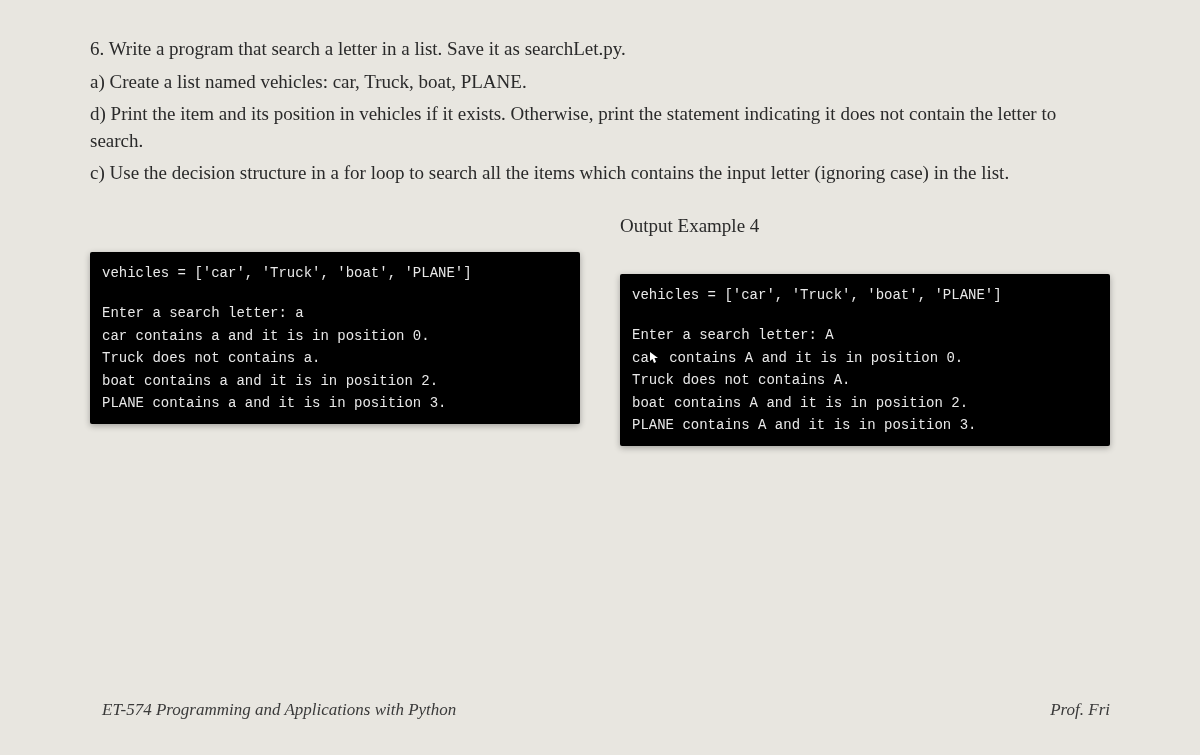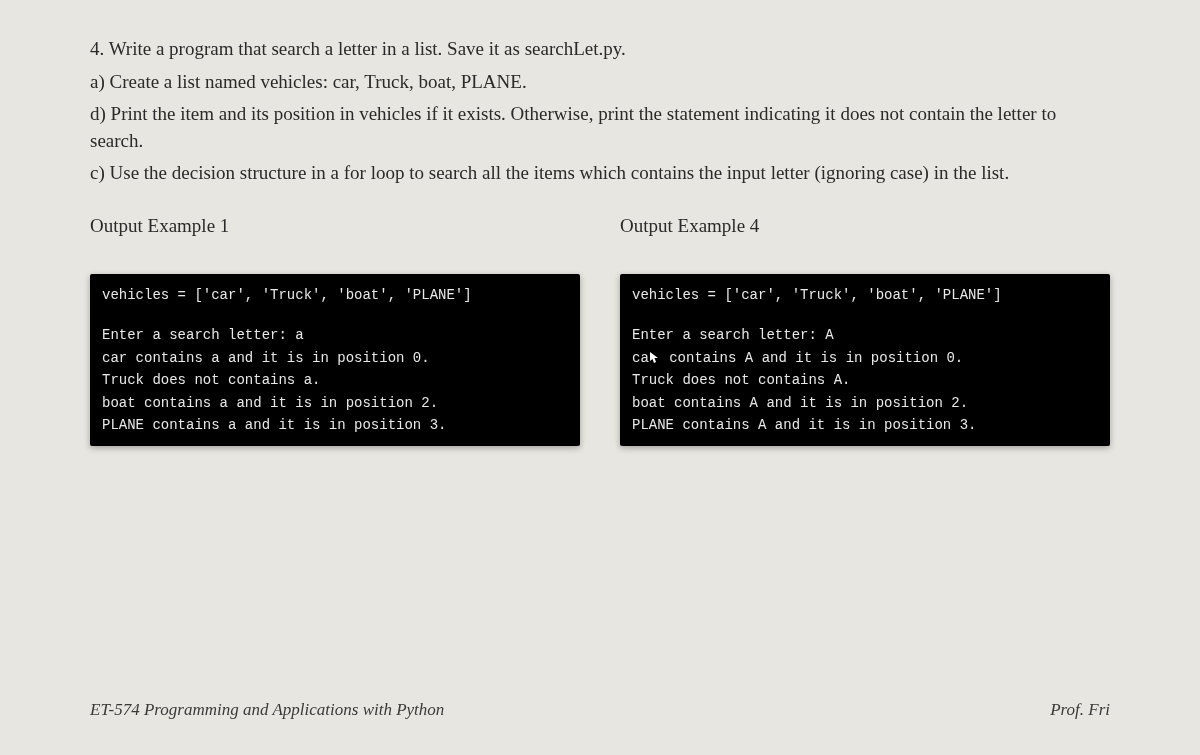--- a/index.html
+++ b/index.html
@@ -53,47 +53,46 @@
     display: block;
     height: 18px;
   }
   .cursor-icon {
     display:inline-block;
     vertical-align:middle;
   }
   .footer {
     position: absolute;
     bottom: 35px;
-    left: 90px;
+    left: 102px;
     right: 90px;
     display: flex;
     justify-content: space-between;
     font-style: italic;
     font-size: 17px;
     color: #3a3a3a;
   }
 </style>
 </head>
 <body>
 
 <div class="page">
 
   <div class="problem">
     <p>
-      <span>4. Write a program that search a letter in a list.  Save it as </span><span class="italic">searchLet.py</span><span>.</span>
+      <span>6. Write a program that search a letter in a list.  Save it as </span><span class="italic">searchLet.py</span><span>.</span>
     </p>
     <p>a) Create a list named vehicles: car, Truck, boat, PLANE.</p>
     <p>d) Print the item and its position in vehicles if it exists.  Otherwise, print the statement indicating it does not contain the letter to search.</p>
     <p>c) Use the decision structure in a for loop to search all the items which contains the input letter (ignoring case) in the list.</p>
   </div>
 
   <div class="examples">
 
     <div class="example">
-      <div class="example-title">Output Example 1</div>
       <div class="terminal"><span>vehicles = ['car', 'Truck', 'boat', 'PLANE']</span>
 <span class="gap"></span><span>Enter a search letter: a</span>
 <span>car contains a and it is in position 0.</span>
 <span>Truck does not contains a.</span>
 <span>boat contains a and it is in position 2.</span>
 <span>PLANE contains a and it is in position 3.</span></div>
     </div>
 
     <div class="example">
       <div class="example-title">Output Example 4</div>

